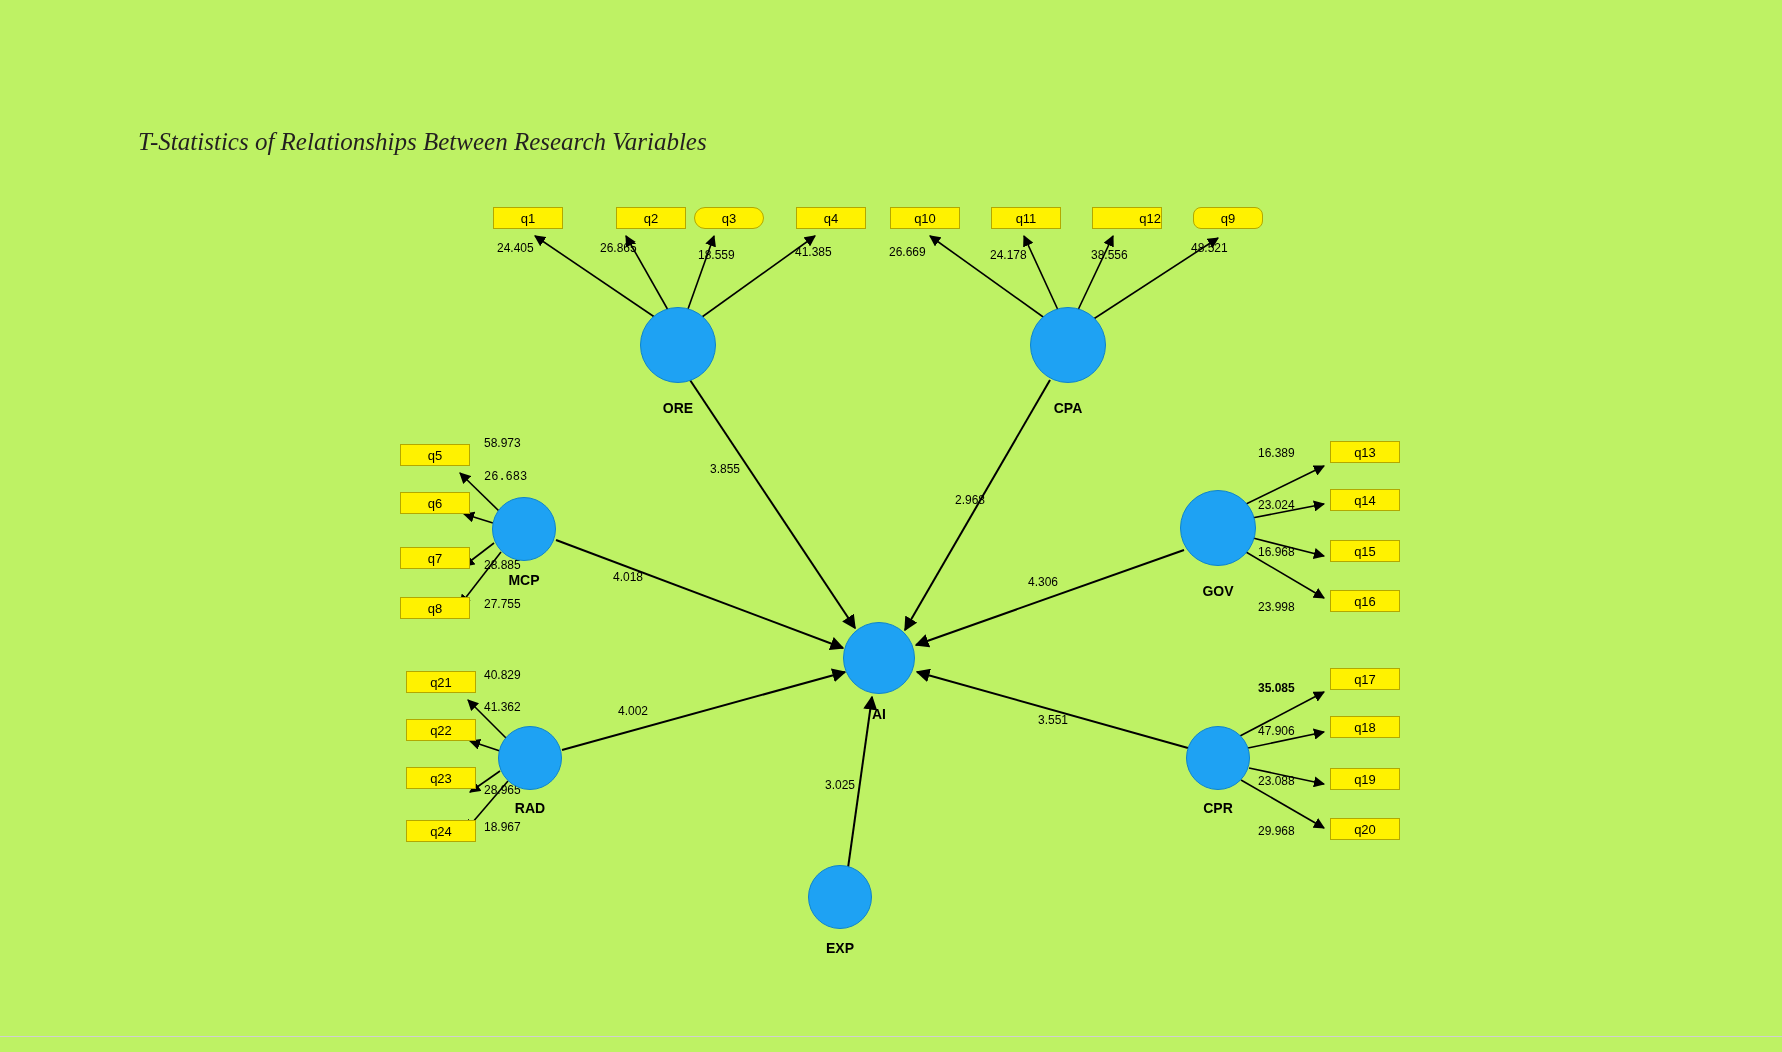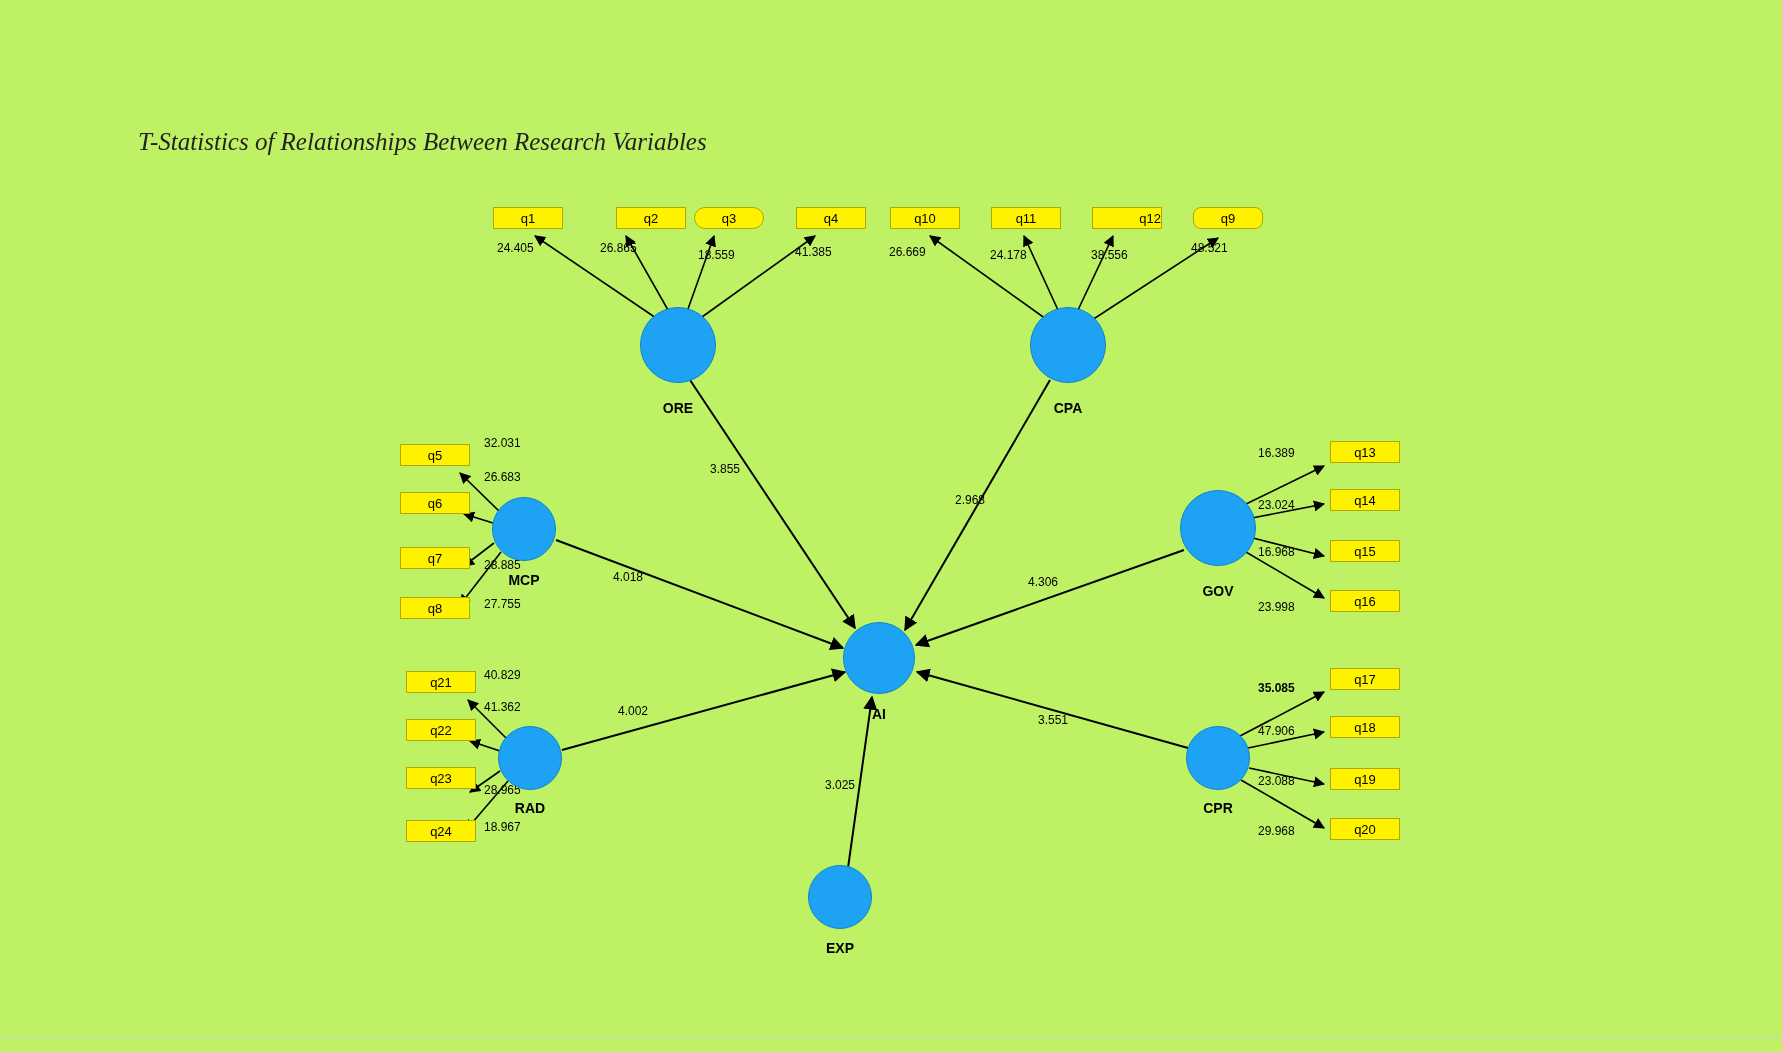--- a/index.html
+++ b/index.html
@@ -177,22 +177,22 @@
 
   <div class="edge-label" style="left:497px; top:241px;">24.405</div>
   <div class="edge-label" style="left:600px; top:241px;">26.865</div>
   <div class="edge-label" style="left:698px; top:248px;">18.559</div>
   <div class="edge-label" style="left:795px; top:245px;">41.385</div>
   <div class="edge-label" style="left:889px; top:245px;">26.669</div>
   <div class="edge-label" style="left:990px; top:248px;">24.178</div>
   <div class="edge-label" style="left:1091px; top:248px;">38.556</div>
   <div class="edge-label" style="left:1191px; top:241px;">48.521</div>
 
-  <div class="edge-label" style="left:484px; top:436px;">32.031</div>
-  <div class="edge-label" style="left:484px; top:470px;">26.683</div>
+  <div class="edge-label" style="left:484px; top:436px;">58.973</div>
+  <div class="edge-label" style="left:484px; top:470px;font-family:Liberation Mono, monospace;">26.683</div>
   <div class="edge-label" style="left:484px; top:558px;">28.885</div>
   <div class="edge-label" style="left:484px; top:597px;">27.755</div>
 
   <div class="edge-label" style="left:484px; top:668px;">40.829</div>
   <div class="edge-label" style="left:484px; top:700px;">41.362</div>
   <div class="edge-label" style="left:484px; top:783px;">28.965</div>
   <div class="edge-label" style="left:484px; top:820px;text-align:center;">18.967</div>
 
   <div class="edge-label" style="left:1258px; top:446px;">16.389</div>
   <div class="edge-label" style="left:1258px; top:498px;">23.024</div>

